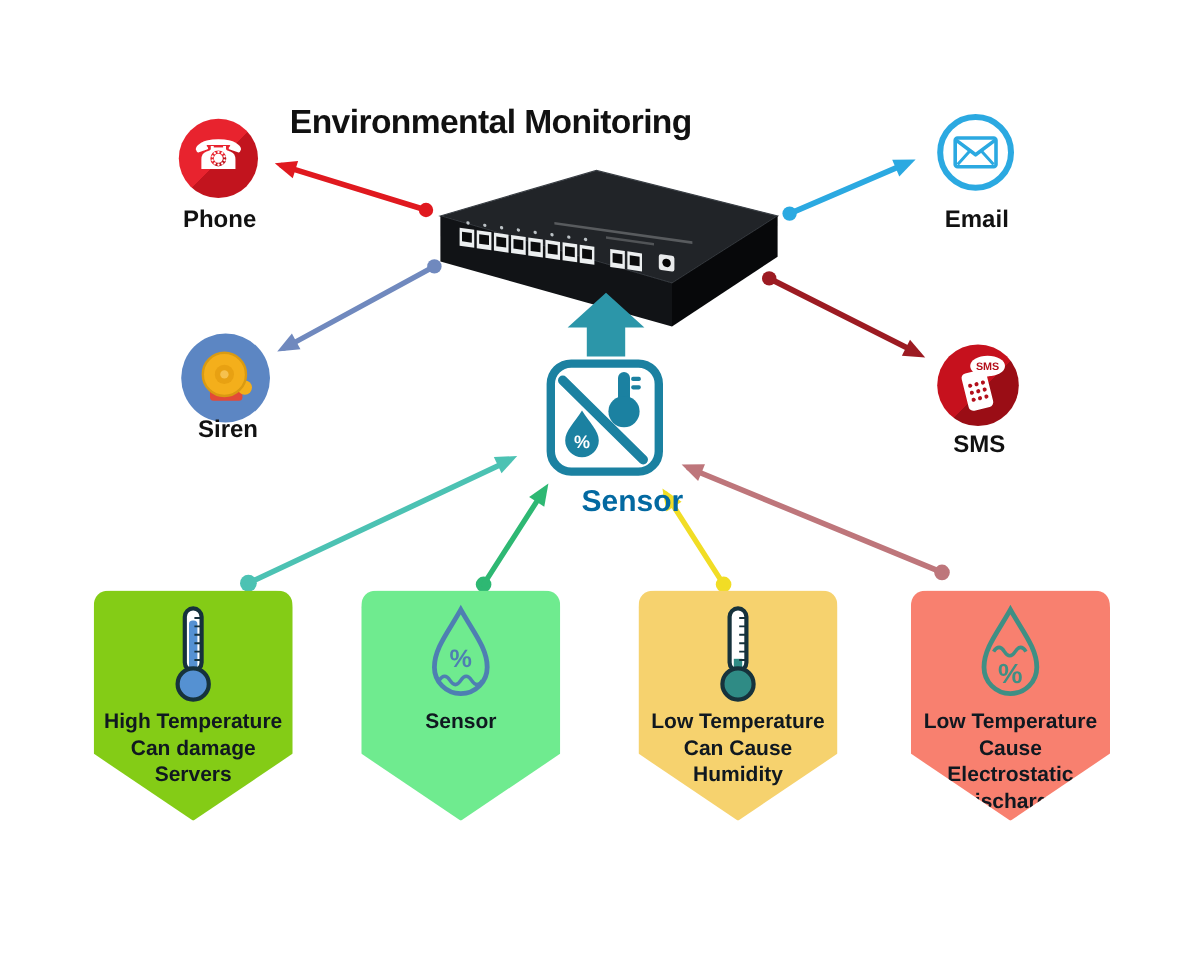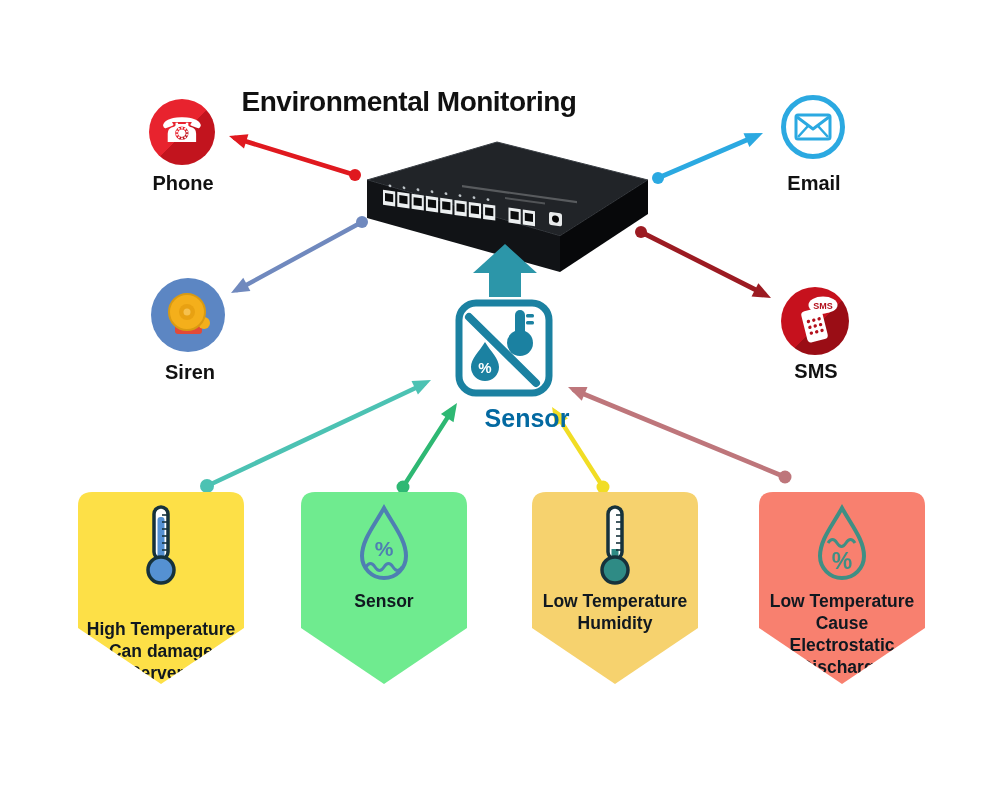--- a/index.html
+++ b/index.html
@@ -20,32 +20,32 @@
   #email-circle{left:781px;top:95px;width:64px;height:64px;background:#fff;
     border:5px solid #2ba9e1;box-sizing:border-box;}
   #siren-circle{left:151px;top:278px;width:74px;height:74px;background:#5c86c3;}
   #sms-circle{left:781px;top:287px;width:68px;height:68px;
     background:linear-gradient(135deg,#c6111d 55%,#9a0d15 55%);}
   .node-label{
     font-weight:bold;color:#111;font-size:20px;text-align:center;width:120px;
   }
   #phone-label{left:123px;top:172px;}
   #email-label{left:754px;top:172px;}
-  #siren-label{left:130px;top:361px;}
+  #siren-label{left:130px;top:347px;}
   #sms-label{left:756px;top:360px;}
   #sensor-label{left:467px;top:404px;width:120px;font-size:25px;font-weight:bold;
     text-align:center;color:#0369a1;}
   #sensor-box{left:452px;top:296px;}
   
   .card{
     top:492px;width:166px;height:192px;
     clip-path:path("M 0 14 Q 0 0 14 0 L 152 0 Q 166 0 166 14 L 166 136 L 83 192 L 0 136 Z");
     display:flex;flex-direction:column;align-items:center;
   }
-  #card-0{left:78px;background:#fde047;justify-content:space-between;}
+  #card-0{left:78px;background:#84cc16;}
   #card-1{left:301px;background:#6feb8f;}
   #card-2{left:532px;background:#f6d26e;}
   #card-3{left:759px;background:#f8806f;}
   .card-icon{margin-top:10px;height:86px;display:flex;align-items:center;justify-content:center;}
   .card-text{
     margin-top:2px;width:160px;text-align:center;font-weight:bold;
     font-size:17.5px;line-height:22px;color:#101820;
   }
   .card-text span{display:block;}
   svg text{font-family:"Liberation Sans", sans-serif;}
@@ -273,20 +273,21 @@
             <line x1="24" y1="19" x2="29" y2="19"></line>
           <line x1="24" y1="26" x2="29" y2="26"></line>
             <line x1="24" y1="33" x2="29" y2="33"></line>
           <line x1="24" y1="40" x2="29" y2="40"></line>
             <line x1="24" y1="47" x2="29" y2="47"></line>
         </g>
       </svg>
     </div>
     <div class="card-text">
       <span>Low Temperature</span>
+      <span>Can Cause</span>
       <span>Humidity</span>
     </div>
   </div>
 
   <div class="abs card" id="card-3">
     <div class="card-icon">
       <svg width="66" height="84" viewBox="0 0 66 84">
         <path d="M33,5 C23,23 11,37 11,53 a22,22 0 0 0 44,0 C55,37 43,23 33,5 Z" fill="none" stroke="#3f8f84" stroke-width="4"></path>
         <path d="M19,40 q4.5,-7 9,0 t9,0 t9,0" fill="none" stroke="#3f8f84" stroke-width="3"></path>
         <text x="33" y="66" text-anchor="middle" font-size="23" font-weight="bold" fill="#3f8f84">%</text>

